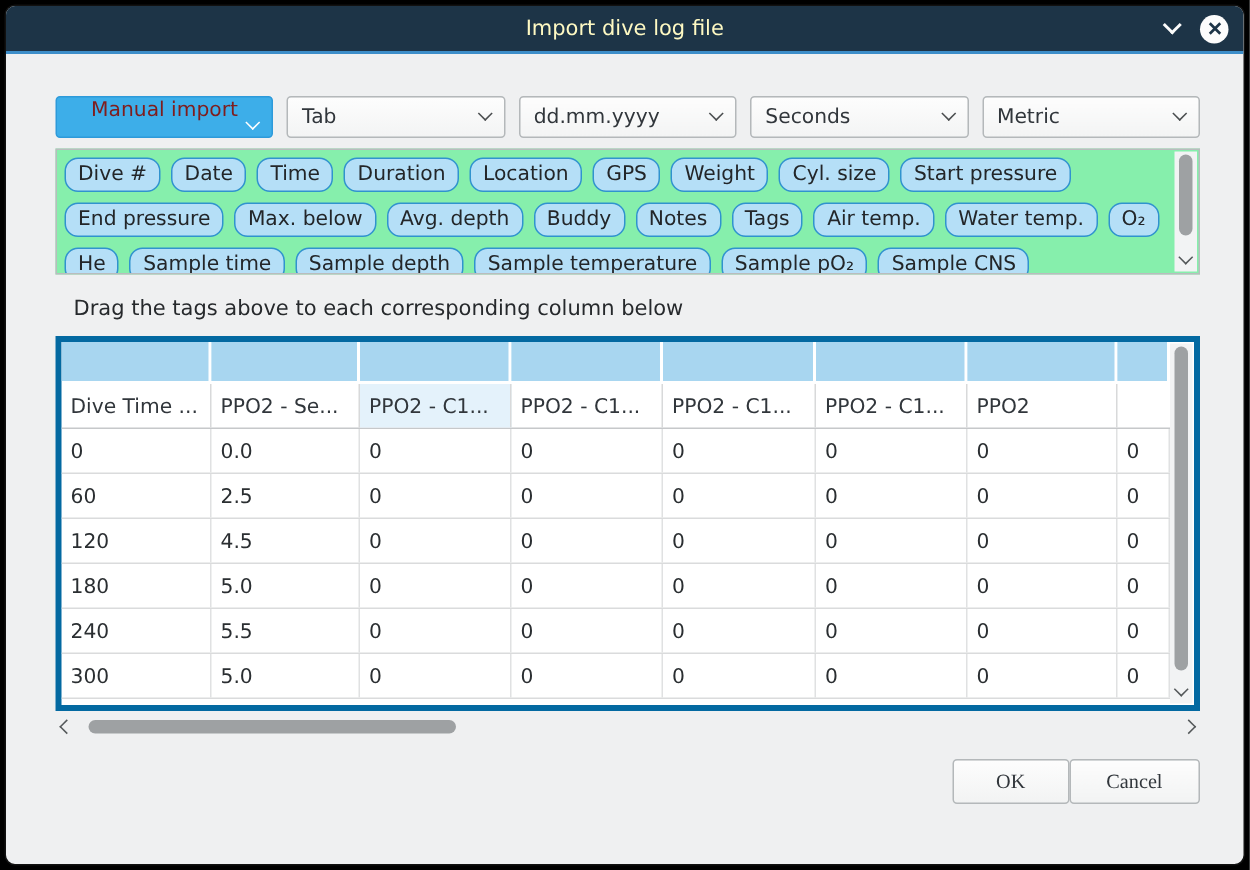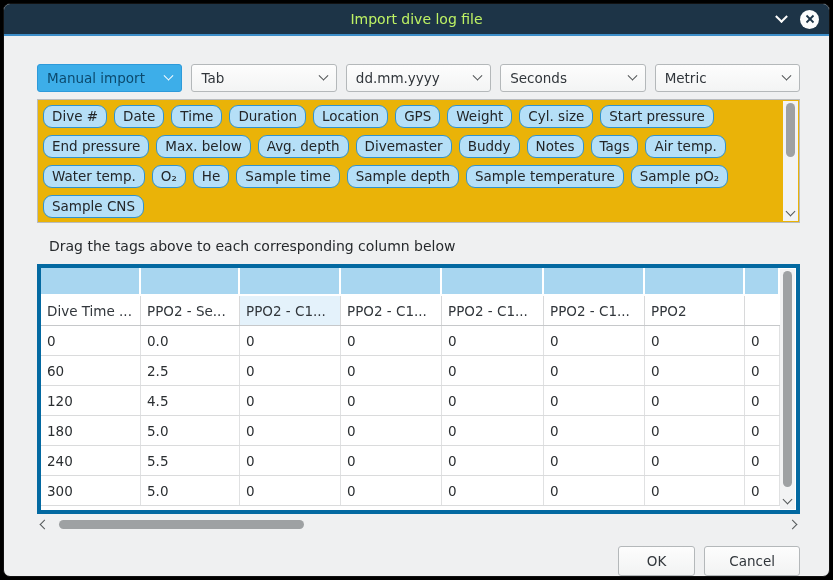--- a/index.html
+++ b/index.html
@@ -5,45 +5,45 @@
   * { box-sizing: border-box; margin: 0; padding: 0; }
   html,body { width: 833px; height: 580px; background: #000; overflow: hidden;
     font-family: "DejaVu Sans", "Liberation Sans", sans-serif; font-size: 13px; color: #31363b; }
 
   .window { position: absolute; inset: 3px; border-radius: 7px; overflow: hidden;
     background: #eff0f1; display: flex; flex-direction: column; border: 1px solid #111; }
 
   
   .titlebar { flex: 0 0 30px; background: #1d3447; position: relative;
     display: flex; align-items: center; justify-content: center; }
-  .titlebar .title { color: #bef264; font-size: 14px; }
+  .titlebar .title { color: #fef9c3; font-size: 14px; }
   .tb-right { position: absolute; right: 10px; top: 0; height: 100%;
     display: flex; align-items: center; gap: 14px; }
   .tb-chev { width: 9px; height: 9px; border-right: 2px solid #fcfcfc;
     border-bottom: 2px solid #fcfcfc; transform: rotate(45deg) translate(-2px,-2px); }
   .close-btn { width: 19px; height: 19px; border-radius: 50%; background: #fcfcfc;
     display: flex; align-items: center; justify-content: center; }
   .accent { height: 2px; background: #3d8ec9; flex: 0 0 auto; }
 
   
   .content { flex: 1; padding: 28px 29px 0 33px; display: flex; flex-direction: column; }
 
   
   .combo-row { display: flex; gap: 9px; }
   .combo { flex: 1; height: 28px; background: linear-gradient(#fdfdfd,#f3f4f4);
     border: 1px solid #b4b8ba; border-radius: 3px; display: flex; align-items: center;
     padding: 0 9px; font-size: 13.5px; }
-  .combo.selected { background: #3daee9; border-color: #2d9ada; color: #0c4a6e; }
+  .combo.selected { background: #3daee9; border-color: #2d9ada; color: #7f1d1d; flex-direction: column; }
   .combo .arrow { margin-left: auto; width: 7px; height: 7px;
     border-right: 1.6px solid #4a4d4f; border-bottom: 1.6px solid #4a4d4f;
     transform: rotate(45deg) translate(-2px,-2px); }
   .combo.selected .arrow { border-color: #fff; }
 
   
-  .tag-area { margin-top: 7px; height: 124px; background: #eab308;
+  .tag-area { margin-top: 7px; height: 84px; background: #86efac;
     border: 1px solid #b9bcbe; position: relative; overflow: hidden; }
   .tag-wrap { padding: 5px 22px 0 5px; display: flex; flex-wrap: wrap; gap: 7px 7px; overflow: hidden; height: 100%; align-content: flex-start; }
   .tag { background: #b5dff7; border: 1px solid #3093ce; border-radius: 9px;
     padding: 2px 8px 3px; font-size: 13.5px; color: #232629; white-space: nowrap; flex: 0 0 auto; }
 
   
   .vscroll { position: absolute; top: 1px; right: 1px; bottom: 1px; width: 15px; background: #f2f3f4; }
   .vthumb { position: absolute; left: 3px; right: 3px; border-radius: 5px; background: #9ea1a3; }
   .scroll-arrow { position: absolute; width: 7px; height: 7px;
     border-right: 1.6px solid #54585a; border-bottom: 1.6px solid #54585a; }
@@ -63,21 +63,21 @@
   .drop-cell { background: #a8d6f0; border-right: 2px solid #fff; }
   .head-row { height: 30px; border-bottom: 1px solid #c6c8ca; }
   .head-cell { display: flex; align-items: center; padding: 0 6px; font-size: 13.5px;
     border-right: 1px solid #d8d9da; white-space: nowrap; overflow: hidden; }
   .head-cell.hl { background: #e4f2fb; }
   .data-row { height: 30px; border-bottom: 1px solid #dadbdc; }
   .data-cell { display: flex; align-items: center; padding: 0 6px; font-size: 13.5px;
     color: #2a2e31; border-right: 1px solid #e0e1e2; white-space: nowrap; overflow: hidden; }
 
   
-  .footer { display: flex; justify-content: flex-end; gap: 9px; margin-top: 14px; }
+  .footer { display: flex; justify-content: flex-end; margin-top: 14px; font-family: Liberation Serif, serif; }
   .btn { height: 30px; background: linear-gradient(#fdfdfd,#f2f3f3);
     border: 1px solid #b4b8ba; border-radius: 3px; font-size: 13.5px; color: #31363b;
     font-family: inherit; padding: 4px 24px; }
   .btn.ok { padding: 0 28px; }
 </style>
 </head>
 <body>
 
 <div class="window">
 
@@ -127,21 +127,20 @@
           <span class="tag">Time</span>
           <span class="tag">Duration</span>
           <span class="tag">Location</span>
           <span class="tag">GPS</span>
           <span class="tag">Weight</span>
           <span class="tag">Cyl. size</span>
           <span class="tag">Start pressure</span>
           <span class="tag">End pressure</span>
           <span class="tag">Max. below</span>
           <span class="tag">Avg. depth</span>
-          <span class="tag">Divemaster</span>
           <span class="tag">Buddy</span>
           <span class="tag">Notes</span>
           <span class="tag">Tags</span>
           <span class="tag">Air temp.</span>
           <span class="tag">Water temp.</span>
           <span class="tag">O₂</span>
           <span class="tag">He</span>
           <span class="tag">Sample time</span>
           <span class="tag">Sample depth</span>
           <span class="tag">Sample temperature</span>

